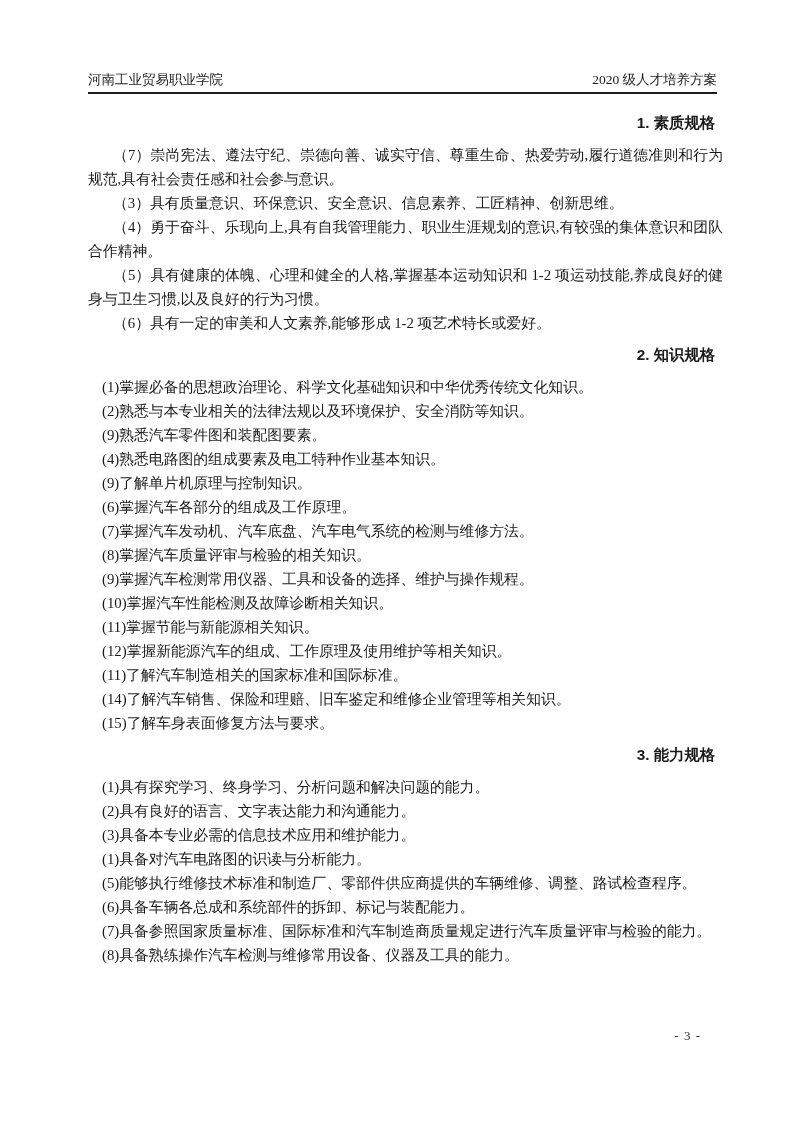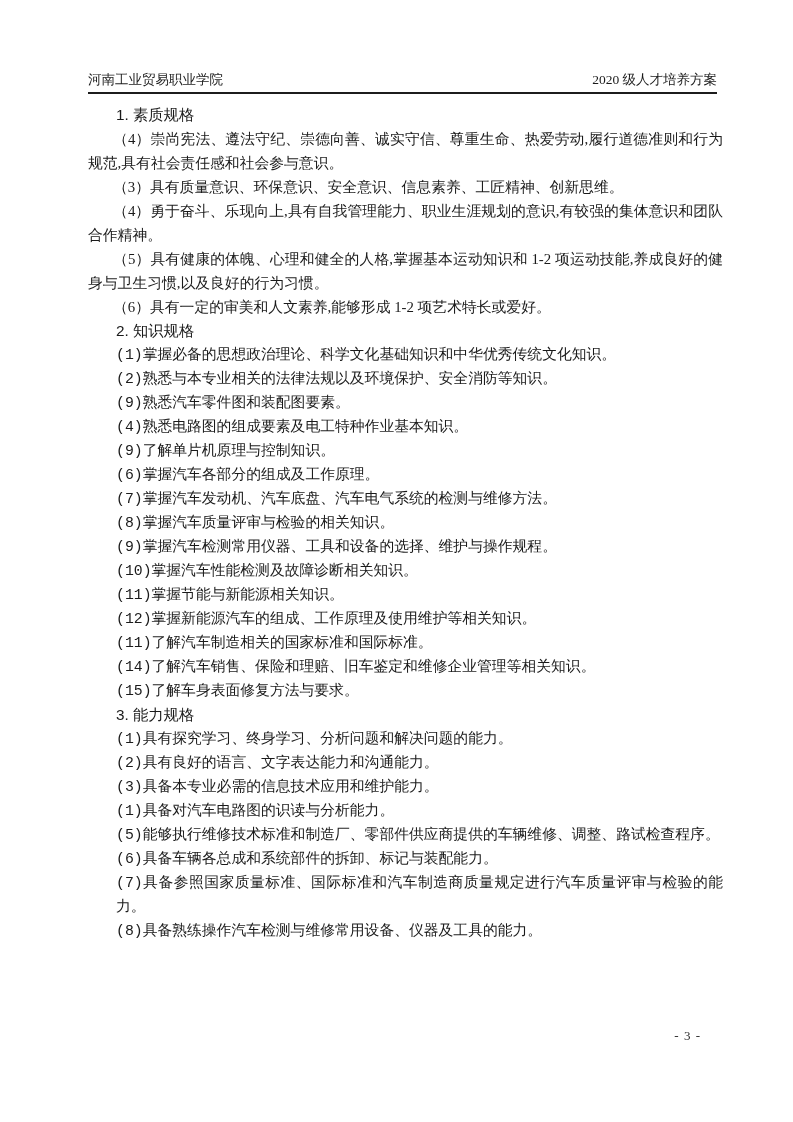--- a/index.html
+++ b/index.html
@@ -32,37 +32,36 @@
   .content {
     position: absolute;
     left: 88px;
     right: 70px;
     top: 103px;
     font-size: 14.8px;
     line-height: 24px;
     text-align: justify;
   }
   .sec-h {
-    margin: 0;
+    margin: 8px;
     font-family: "Liberation Sans", "DejaVu Sans", sans-serif;
-    font-weight: normal;
+    font-weight: bold;
     font-size: 15.3px;
     line-height: 24px;
     padding-left: 28px;
-    text-align: left;
+    text-align: right;
   }
   .para {
     margin: 0;
   }
   .p-first {
     text-indent: 25px;
   }
   .p-block {
-    margin-left: 28px;
-    font-family: Liberation Mono, monospace;
+    margin-left: 14px;
   }
   .footer {
     position: absolute;
     top: 1028px;
     right: 92px;
     font-size: 13px;
     line-height: 16px;
     color: #2b2b2b;
     letter-spacing: 1px;
   }
@@ -72,21 +71,21 @@
 
 <div class="page">
 
   <div class="header">
     <span>河南工业贸易职业学院</span>
     <span>2020 级人才培养方案</span>
   </div>
 
   <div class="content" id="content">
       <h2 class="sec-h">1. 素质规格</h2>
-      <p class="para p-first">（4）崇尚宪法、遵法守纪、崇德向善、诚实守信、尊重生命、热爱劳动,履行道德准则和行为规范,具有社会责任感和社会参与意识。</p>
+      <p class="para p-first">（7）崇尚宪法、遵法守纪、崇德向善、诚实守信、尊重生命、热爱劳动,履行道德准则和行为规范,具有社会责任感和社会参与意识。</p>
       <p class="para p-first">（3）具有质量意识、环保意识、安全意识、信息素养、工匠精神、创新思维。</p>
       <p class="para p-first">（4）勇于奋斗、乐现向上,具有自我管理能力、职业生涯规划的意识,有较强的集体意识和团队合作精神。</p>
       <p class="para p-first">（5）具有健康的体魄、心理和健全的人格,掌握基本运动知识和 1-2 项运动技能,养成良好的健身与卫生习惯,以及良好的行为习惯。</p>
       <p class="para p-first">（6）具有一定的审美和人文素养,能够形成 1-2 项艺术特长或爱好。</p>
       <h2 class="sec-h">2. 知识规格</h2>
       <p class="para p-block">(1)掌握必备的思想政治理论、科学文化基础知识和中华优秀传统文化知识。</p>
       <p class="para p-block">(2)熟悉与本专业相关的法律法规以及环境保护、安全消防等知识。</p>
       <p class="para p-block">(9)熟悉汽车零件图和装配图要素。</p>
       <p class="para p-block">(4)熟悉电路图的组成要素及电工特种作业基本知识。</p>
       <p class="para p-block">(9)了解单片机原理与控制知识。</p>

